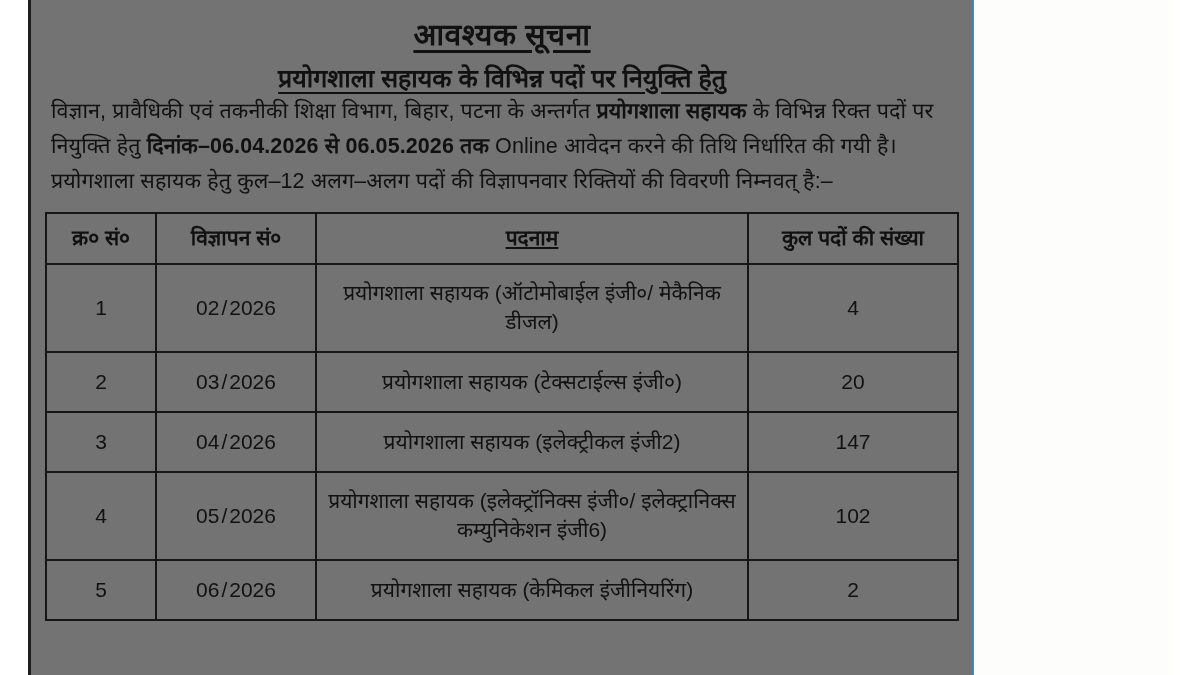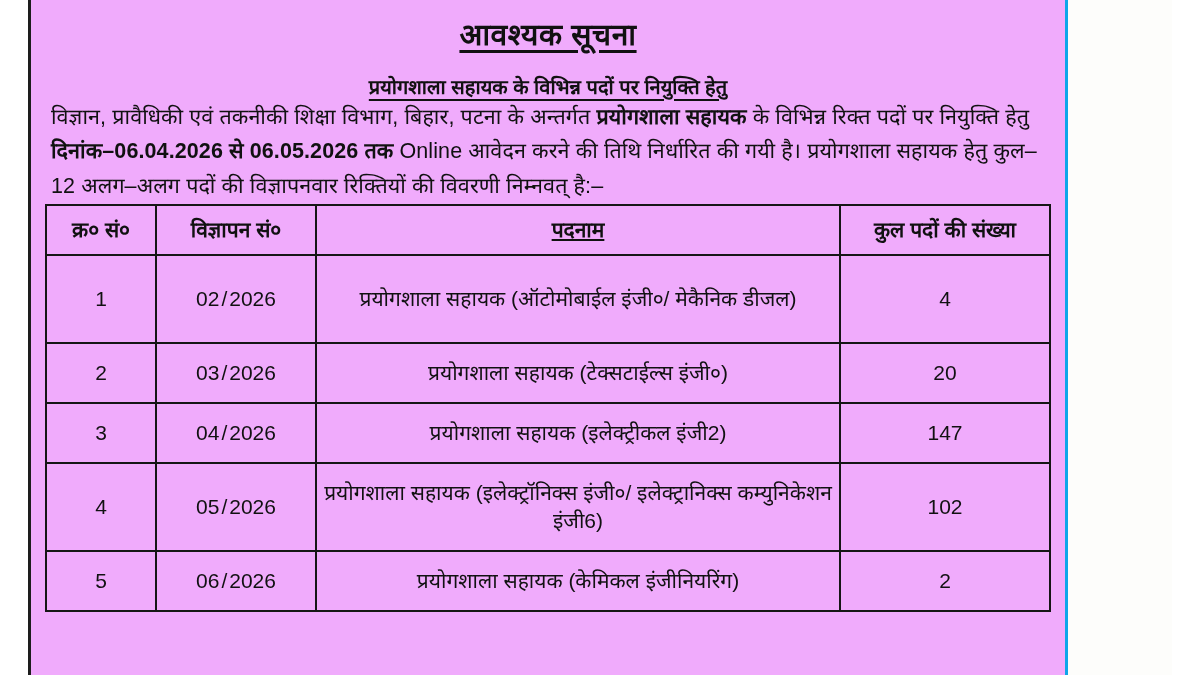--- a/index.html
+++ b/index.html
@@ -20,26 +20,26 @@
     width: 1200px;
     height: 675px;
     background: #fdfdfb;
     box-sizing: border-box;
   }
   
   .doc-frame {
     position: absolute;
     left: 28px;
     top: 0px;
-    width: 1040px;
+    width: 946px;
     height: 675px;
     border-left: 3px solid #1d1d1d;
-    border-right: 3px solid #0ea5e9;
+    border-right: 1px solid #0ea5e9;
     box-sizing: border-box;
-    background: #f0abfc;
+    background: #737373;
   }
   .content {
     position: relative;
     padding: 0 14px;
     box-sizing: border-box;
   }
 
   
   .heading-block {
     text-align: center;
@@ -47,40 +47,41 @@
   }
   .title-main {
     font-size: 30px;
     font-weight: bold;
     letter-spacing: 0.5px;
     text-decoration: underline;
     text-underline-offset: 5px;
     line-height: 1.25;
   }
   .title-sub {
-    font-size: 20px;
+    font-size: 25px;
     font-weight: bold;
     text-decoration: underline;
     text-underline-offset: 5px;
     line-height: 1.3;
-    margin-top: 20px;
+    margin-top: 8px;
   }
 
   
   .para {
     padding: 0 12px 0 6px;
     font-size: 21.5px;
     line-height: 1.62;
     text-align: left;
     letter-spacing: 0.1px;
   }
   .para b { font-weight: bold; }
 
   
   .tbl-wrap {
+    margin-top: 14px;
     padding: 0 0px;
     border-radius: 20px;
   }
   table.vac {
     width: 100%;
     border-collapse: collapse;
     table-layout: fixed;
     font-size: 21px;
   }
   table.vac th, table.vac td {

